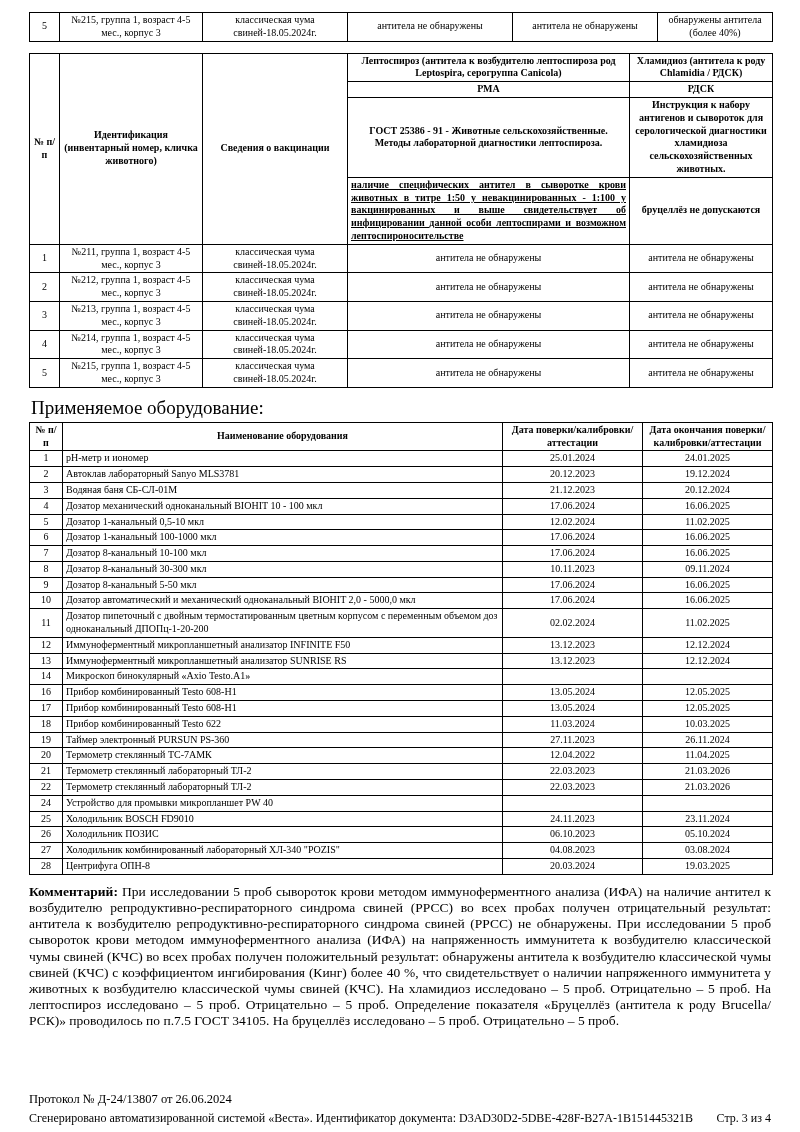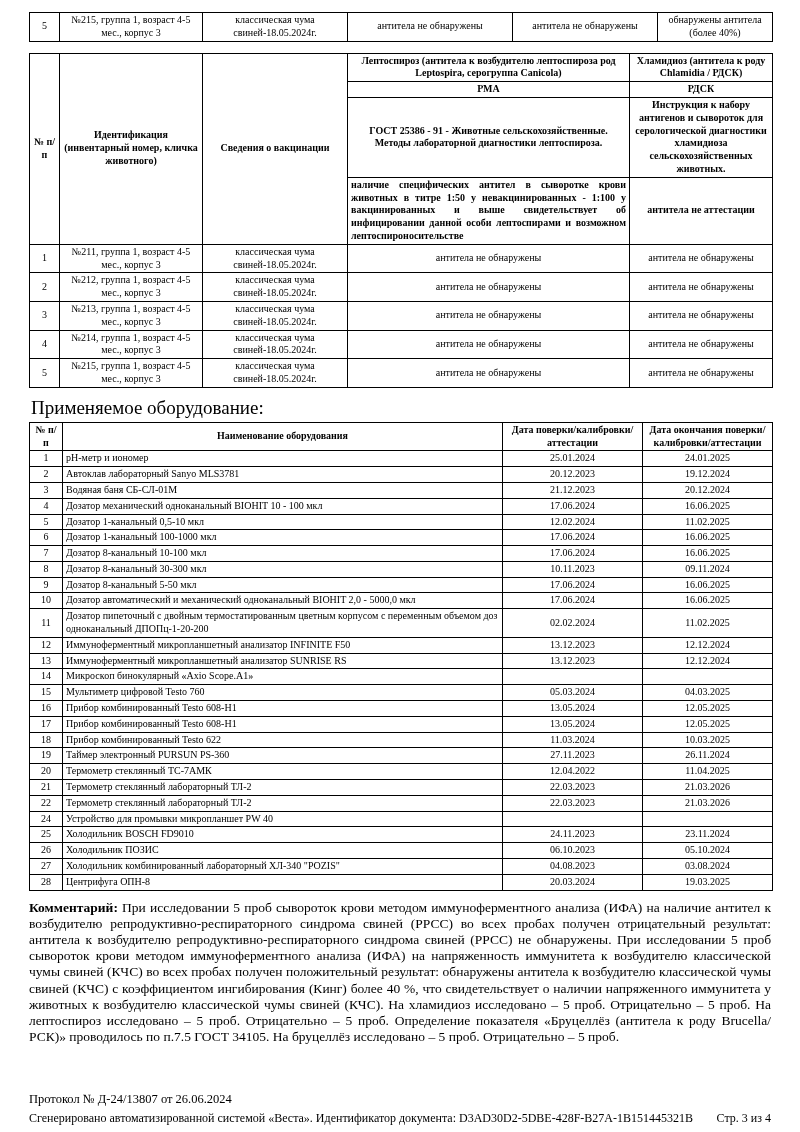--- a/index.html
+++ b/index.html
@@ -12,21 +12,21 @@
   }
   .page { width: 800px; height: 1132px; padding: 12px 29px 6px; display: flex; flex-direction: column; }
   table { border-collapse: collapse; width: 100%; table-layout: fixed; }
   td {
     border: 1px solid #000; padding: 1px 3px;
     font-size: 10px; line-height: 1.28;
     vertical-align: middle; word-wrap: break-word;
   }
   .c { text-align: center; }
   .l { text-align: left; }
-  .j { text-align: justify; }
+  .j { text-align: justify; text-decoration: underline; }
   .b { font-weight: bold; }
   .mt { margin-top: 11px; }
   .section-title { font-size: 19px; margin: 9px 0 3px 2px; }
   .comment { font-size: 13.5px; line-height: 1.2; text-align: justify; margin: 9px 0 0; }
   .bottom { margin-top: auto; }
   .protocol { font-size: 12.5px; margin-top: 6px; font-family: Liberation Serif, serif; }
   .footer { font-size: 12px; margin-top: 4px; display: flex; justify-content: space-between; align-items: flex-start; }
   .footer .right { white-space: nowrap; padding-left: 12px; }
 </style>
 </head>
@@ -74,21 +74,21 @@
       <tr>
         <td class="c b">РМА</td>
         <td class="c b">РДСК</td>
       </tr>
       <tr>
         <td class="c b">ГОСТ 25386 - 91 - Животные сельскохозяйственные. Методы лабораторной диагностики лептоспироза.</td>
         <td class="c b">Инструкция к набору антигенов и сывороток для серологической диагностики хламидиоза сельскохозяйственных животных.</td>
       </tr>
       <tr>
         <td class="j b">наличие специфических антител в сыворотке крови животных в титре 1:50 у невакцинированных - 1:100 у вакцинированных и выше свидетельствует об инфицировании данной особи лептоспирами и возможном лептоспироносительстве</td>
-        <td class="c b">антитела не аттестации</td>
+        <td class="c b">бруцеллёз не допускаются</td>
       </tr>
     </tbody>
     <tbody id="serology-body">
         <tr>
           <td class="c">1</td>
           <td class="c">№211, группа 1, возраст 4-5 мес., корпус 3</td>
           <td class="c">классическая чума свиней-18.05.2024г.</td>
           <td class="c">антитела не обнаружены</td>
           <td class="c">антитела не обнаружены</td>
         </tr>
@@ -213,29 +213,23 @@
           <td class="c">12.12.2024</td>
         </tr>
         <tr>
           <td class="c">13</td>
           <td class="l">Иммуноферментный микропланшетный анализатор SUNRISE RS</td>
           <td class="c">13.12.2023</td>
           <td class="c">12.12.2024</td>
         </tr>
         <tr>
           <td class="c">14</td>
-          <td class="l">Микроскоп бинокулярный «Axio Scope.A1»</td>
+          <td class="l">Микроскоп бинокулярный «Axio Testo.A1»</td>
           <td class="c"></td>
           <td class="c"></td>
-        </tr>
-        <tr>
-          <td class="c">15</td>
-          <td class="l">Мультиметр цифровой Testo 760</td>
-          <td class="c">05.03.2024</td>
-          <td class="c">04.03.2025</td>
         </tr>
         <tr>
           <td class="c">16</td>
           <td class="l">Прибор комбинированный Testo 608-Н1</td>
           <td class="c">13.05.2024</td>
           <td class="c">12.05.2025</td>
         </tr>
         <tr>
           <td class="c">17</td>
           <td class="l">Прибор комбинированный Testo 608-Н1</td>

